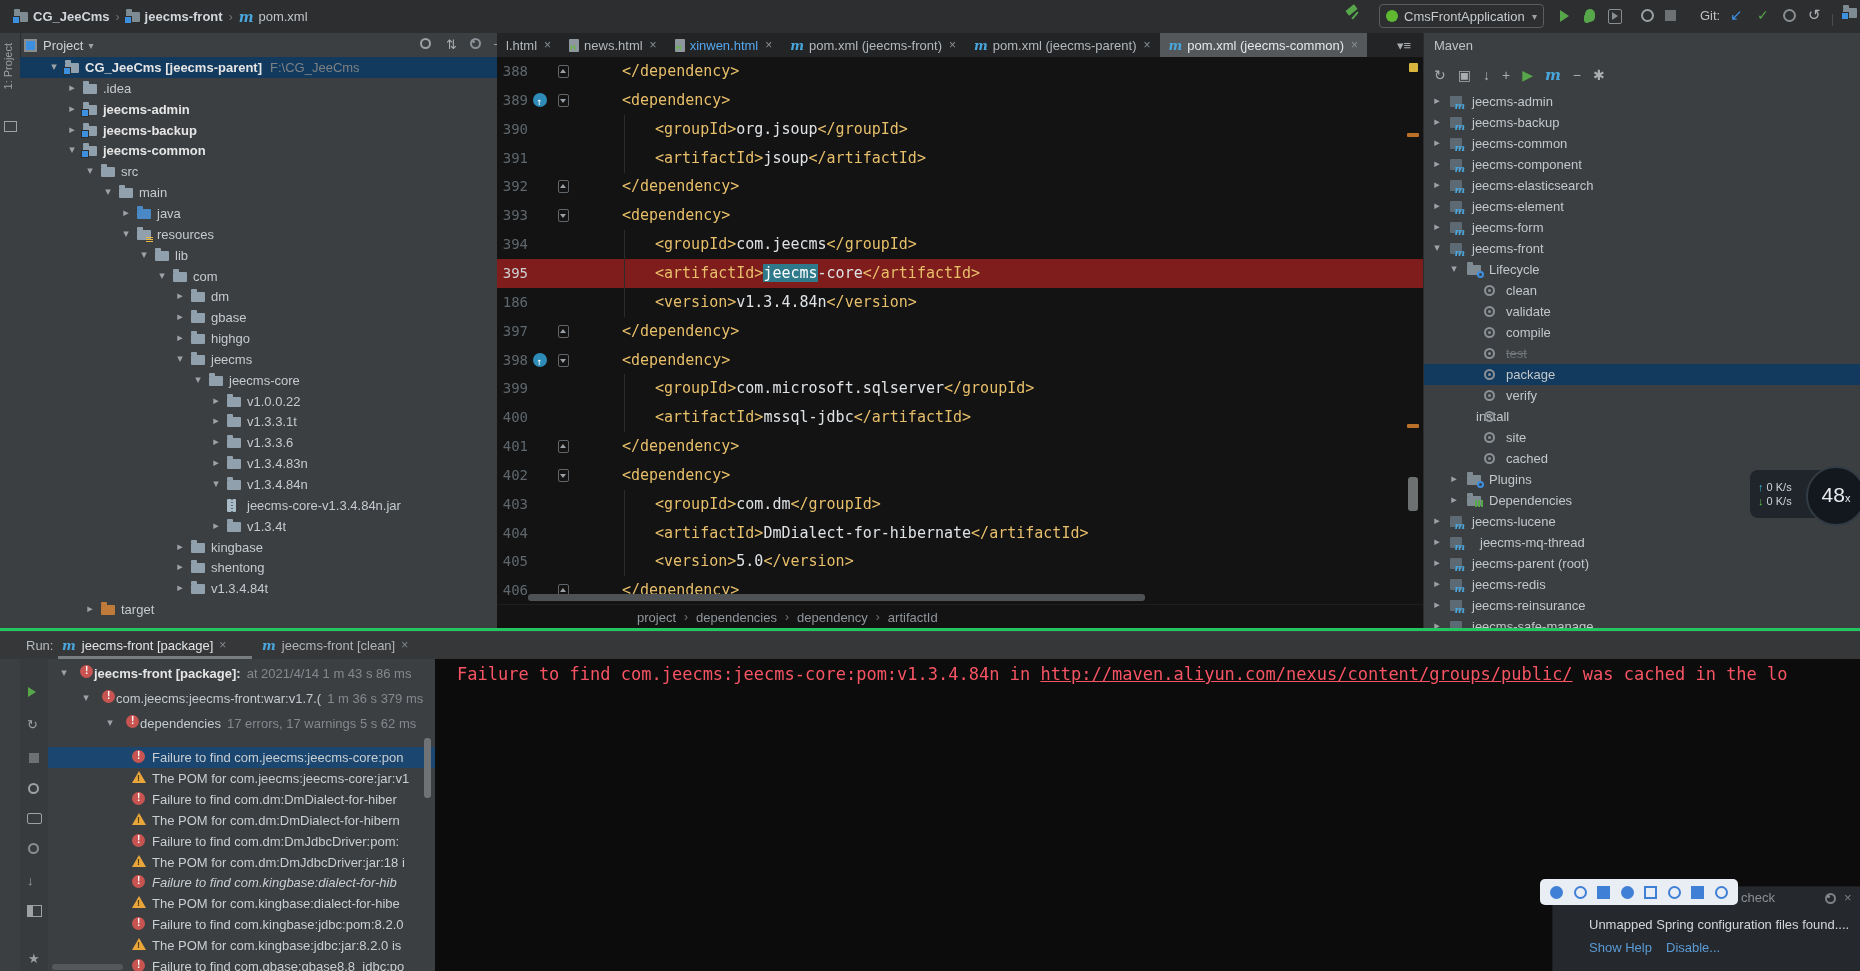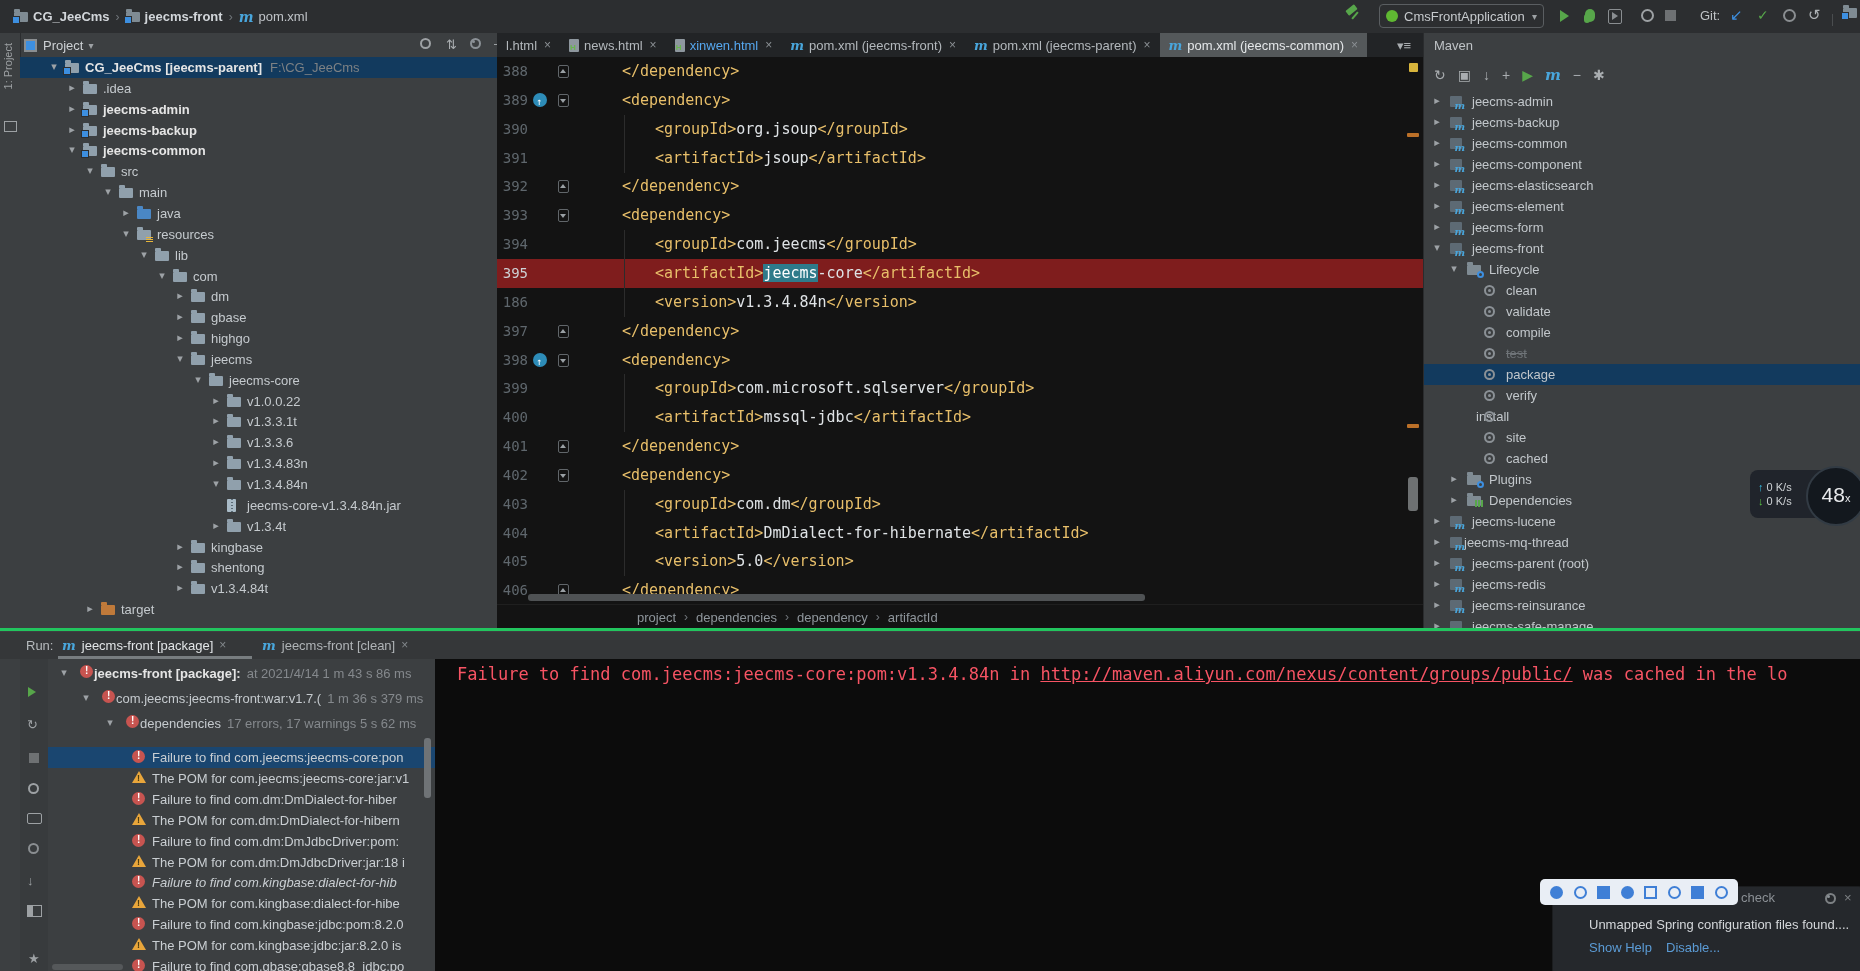--- a/index.html
+++ b/index.html
@@ -523,21 +523,21 @@
           <span class="tlabel" style="margin-left:65px;color:#c2c7cb;">Dependencies</span>
         </div>
         <div class="trow " style="top:454px;">
           <span class="arrow" style="left:7px;">▸</span>
           <span class="mvnmod" style="left:26px;"></span>
           <span class="tlabel" style="margin-left:48px;color:#c2c7cb;">jeecms-lucene</span>
         </div>
         <div class="trow " style="top:475px;">
           <span class="arrow" style="left:7px;">▸</span>
           <span class="mvnmod" style="left:26px;"></span>
-          <span class="tlabel" style="margin-left:40px;color:#c2c7cb;">jeecms-mq-thread</span>
+          <span class="tlabel" style="margin-left:56px;color:#c2c7cb;">jeecms-mq-thread</span>
         </div>
         <div class="trow " style="top:496px;">
           <span class="arrow" style="left:7px;">▸</span>
           <span class="mvnmod" style="left:26px;"></span>
           <span class="tlabel" style="margin-left:48px;color:#c2c7cb;">jeecms-parent (root)</span>
         </div>
         <div class="trow " style="top:517px;">
           <span class="arrow" style="left:7px;">▸</span>
           <span class="mvnmod" style="left:26px;"></span>
           <span class="tlabel" style="margin-left:48px;color:#c2c7cb;">jeecms-redis</span>

